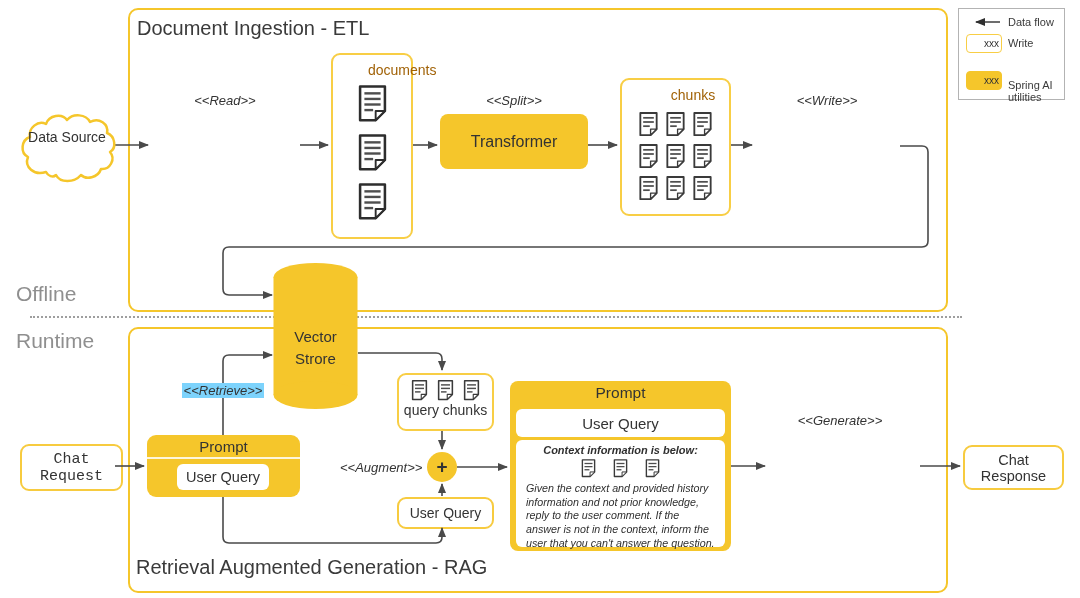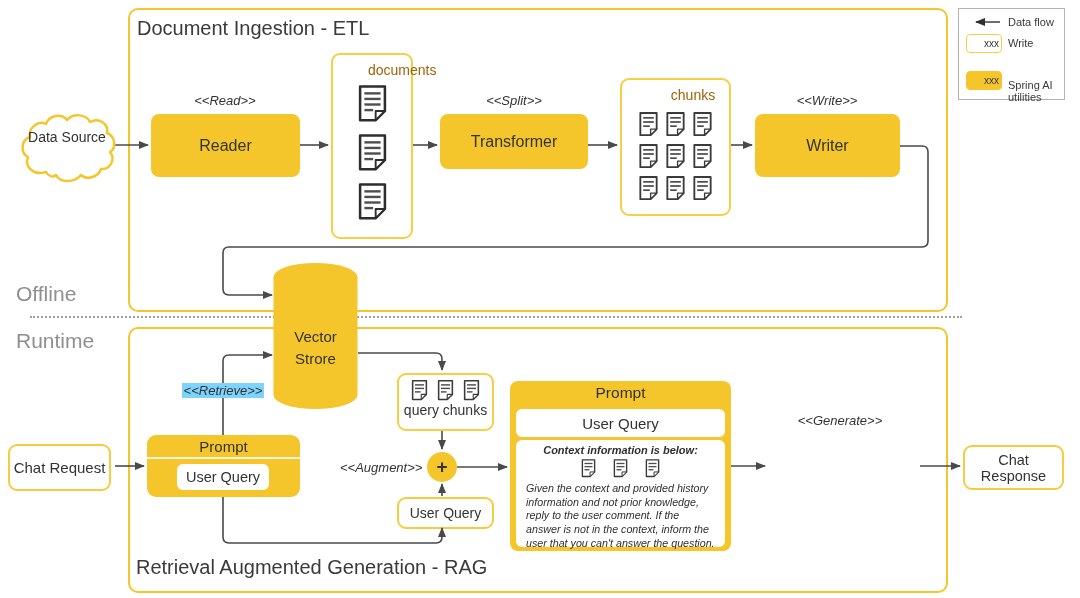--- a/index.html
+++ b/index.html
@@ -110,23 +110,20 @@
       <path d="M115,466 H144" marker-end="url(#ah)"></path>
     </g>
   </svg>
 
   <svg class="abs z3" style="left:18px;top:112px;" width="100" height="72" viewBox="0 0 100 72">
     <path d="M28,60 C16,64 6,55 10,45 C2,41 3,28 12,25 C10,16 20,8 28,12 C31,3 44,1 49,8 C55,1 68,2 72,10 C81,5 91,12 89,21 C97,24 99,36 92,40 C98,47 92,58 83,57 C80,66 68,68 63,63 C56,71 42,71 38,63 C35,66 30,64 28,60 Z" fill="#ffffff" stroke="#F5C62B" stroke-width="2.5" stroke-linejoin="round"></path>
   </svg>
   <div class="cloud-text z3">Data Source</div>
 
   <div class="stereotype" style="left:180px;top:93px;width:90px;">&lt;&lt;Read&gt;&gt;</div>
-  <div class="ybox" style="left:151px;top:114px;width:149px;height:63px;">
-    <span>Reader</span>
-  </div>
 
   <div class="doc-panel z3" style="left:331px;top:53px;width:78px;height:182px;">
     <div class="panel-label">documents</div>
     <div class="icon-col" style="top:30px;gap:11px;">
       <svg width="31" height="38" style="color:#2d2d2d">
           <use href="#doc4"></use>
         </svg>
       <svg width="31" height="38" style="color:#2d2d2d">
           <use href="#doc4"></use>
         </svg>
@@ -174,35 +171,32 @@
             <use href="#doc3"></use>
           </svg>
         <svg width="21" height="25" style="color:#3a3a3a">
             <use href="#doc3"></use>
           </svg>
       </div>
     </div>
   </div>
 
   <div class="stereotype" style="left:782px;top:93px;width:90px;">&lt;&lt;Write&gt;&gt;</div>
-  <div class="ybox" style="left:755px;top:114px;width:145px;height:63px;">
-    <span>Writer</span>
-  </div>
 
   <svg class="abs z3" style="left:273px;top:262px;" width="85" height="148" viewBox="0 0 85 148">
     <ellipse cx="42.5" cy="15" rx="42" ry="14" fill="#F5C62B"></ellipse>
     <rect x="0.5" y="15" width="84" height="118" fill="#F5C62B"></rect>
     <ellipse cx="42.5" cy="133" rx="42" ry="14" fill="#F5C62B"></ellipse>
   </svg>
   <div class="vs-text z3">
     <div>Vector</div>
     <div>Strore</div>
   </div>
 
-  <div class="wbox" style="left:8px;top:444px;width:99px;height:43px;">
+  <div class="wbox" style="left:20px;top:444px;width:99px;height:43px;font-family:Liberation Mono, monospace;">
     <span>Chat Request</span>
   </div>
 
   <div class="stereotype z3" style="left:178px;top:383px;width:90px;">
     <span class="retrieve-bg">&lt;&lt;Retrieve&gt;&gt;</span>
   </div>
 
   <div class="prompt-sm z3">
     <div class="hd">Prompt</div>
     <div class="uq-inner" style="left:30px;top:29px;width:92px;height:26px;">

